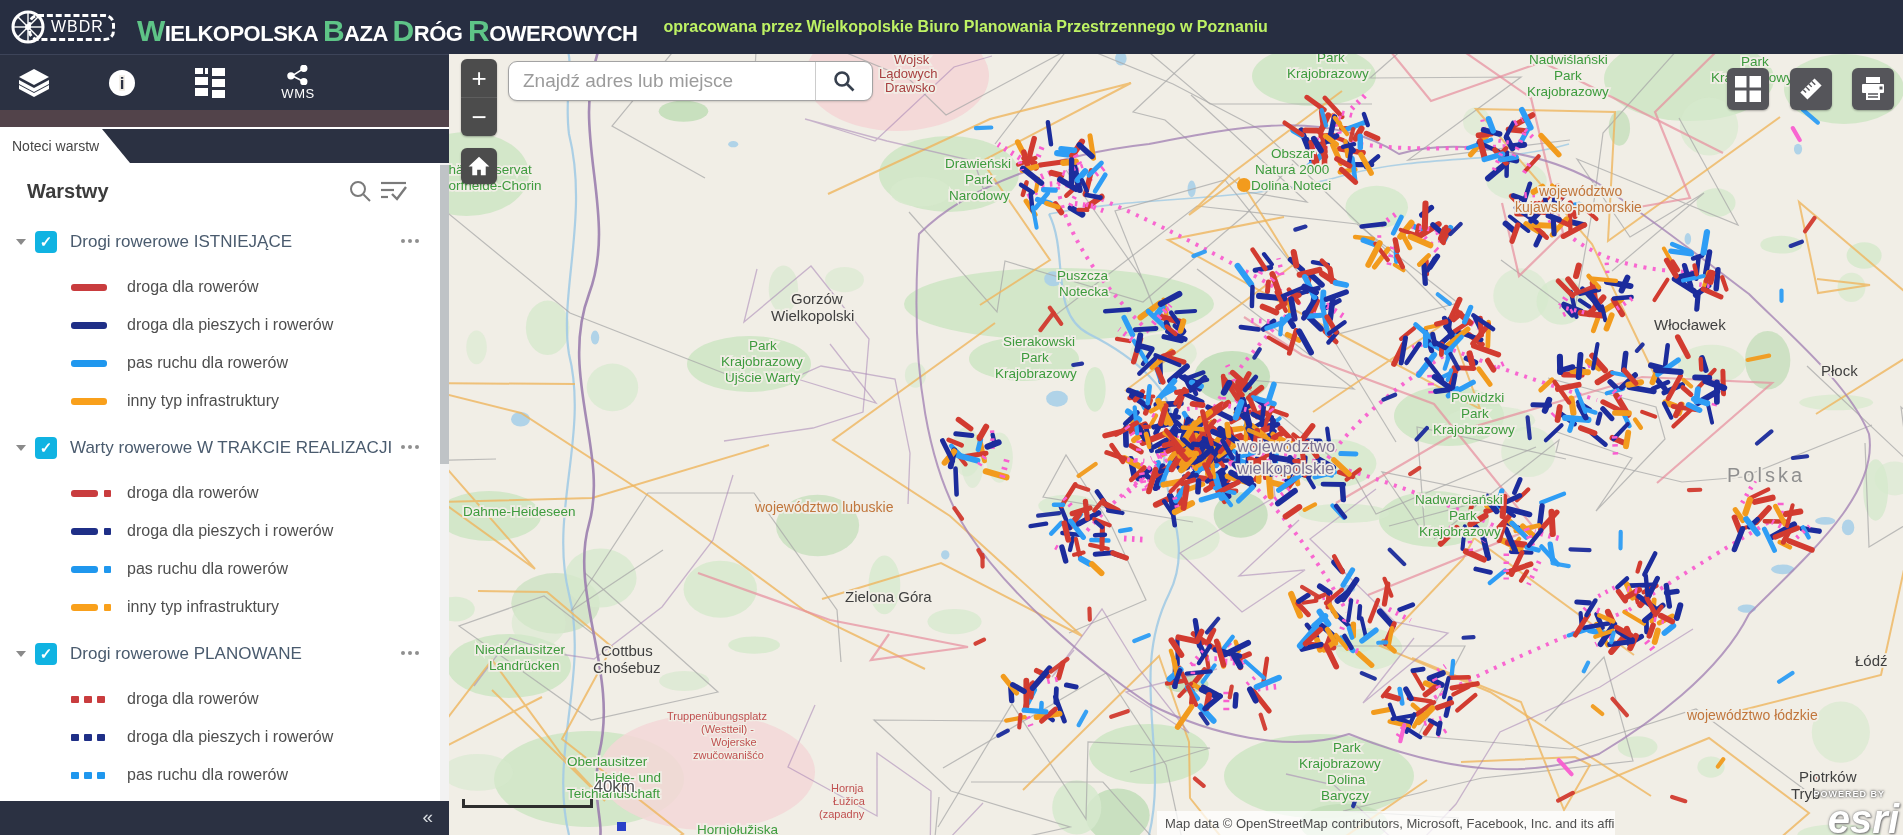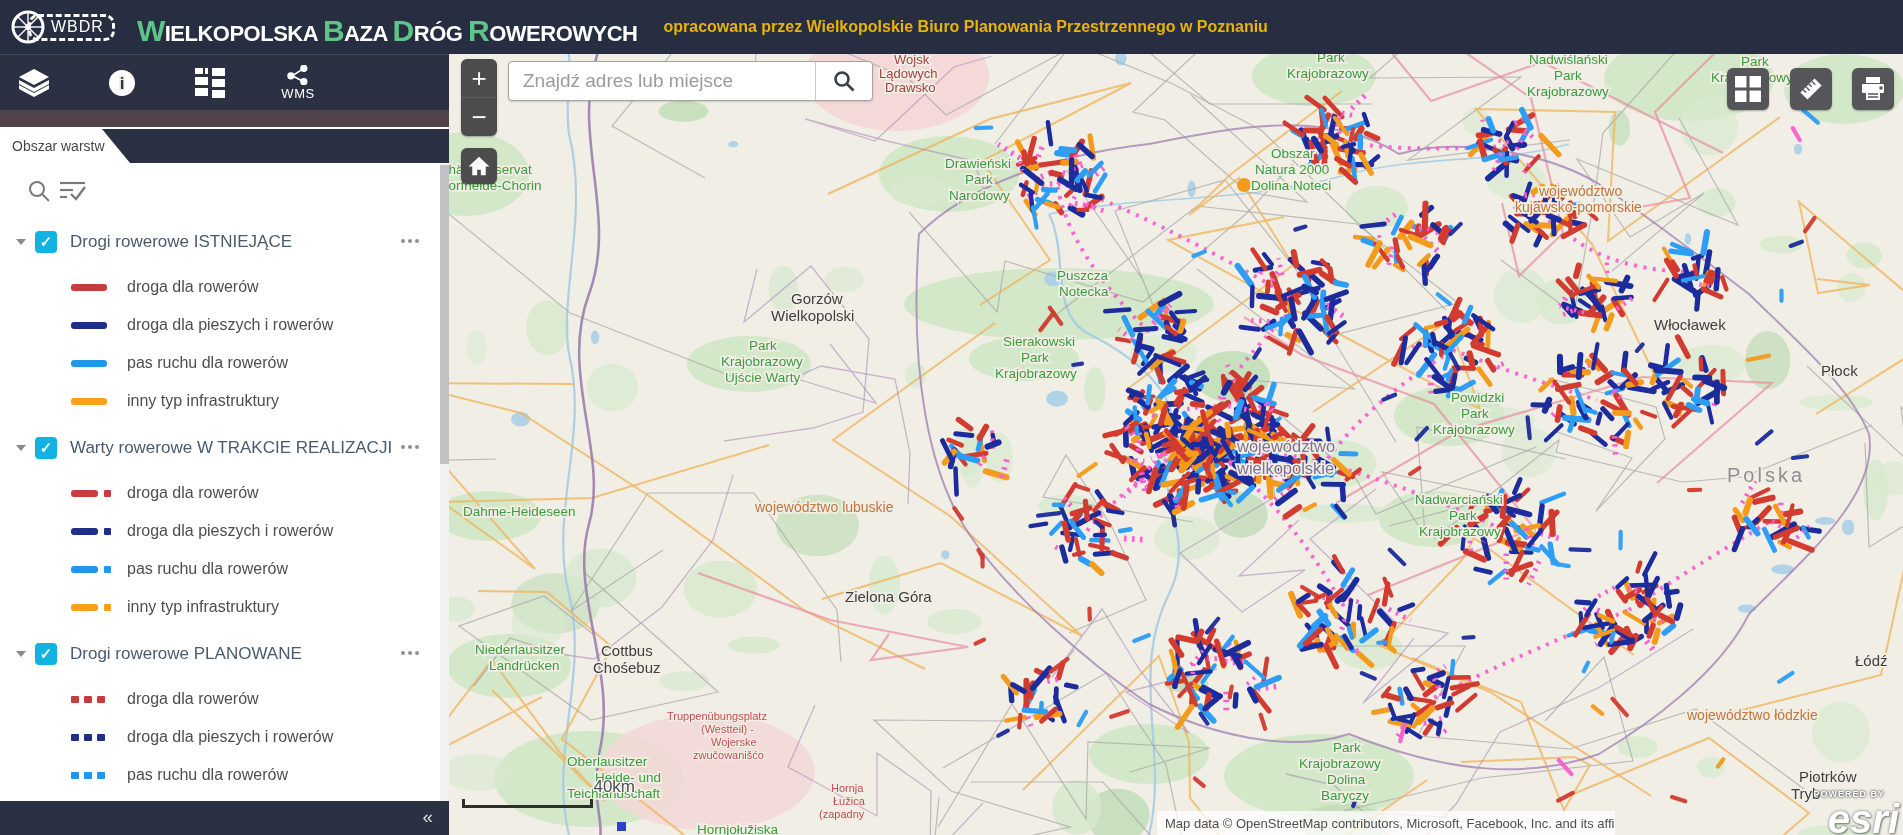--- a/index.html
+++ b/index.html
@@ -10,21 +10,21 @@
   
   .hdr{position:absolute;left:0;top:0;width:1903px;height:54px;background:#272e41;
        display:flex;align-items:center;z-index:30;}
   .logo{display:flex;align-items:center;margin-left:10px;position:relative;}
   .wheel{width:36px;height:36px;flex:0 0 auto;}
   .logo-box{border:3px dashed #fff;border-radius:10px;padding:1px 8px 2px 20px;
             margin-left:-18px;color:#fff;font-weight:normal;font-size:16px;letter-spacing:1px;}
   .title{margin-left:22px;white-space:nowrap;letter-spacing:-.5px;margin-top:8px;}
   .title .cap{color:#5ec487;font-size:30px;font-weight:bold;}
   .title .rest{color:#fff;font-size:22px;font-weight:bold;}
-  .subtitle{color:#eab308;font-size:16px;font-weight:bold;margin-left:26px;white-space:nowrap;}
+  .subtitle{color:#bef264;font-size:16px;font-weight:bold;margin-left:26px;white-space:nowrap;}
 
   
   .left{position:absolute;left:0;top:54px;width:449px;height:781px;z-index:25;background:#fff;}
   .toolbar{height:56px;background:#2b3142;border-top:1px solid #3d4459;display:flex;align-items:center;padding-left:4px;}
   .tool-btn{width:60px;height:52px;margin-right:28px;display:flex;flex-direction:column;
             align-items:center;justify-content:center;background:none;border:none;cursor:pointer;color:#fff;}
   .tool-btn svg{display:block;}
   .wms-label{font-size:13px;font-weight:normal;color:#fff;margin-top:1px;letter-spacing:.5px;}
   .mauve{height:17px;background:#52434a;}
   .gapline{height:2px;background:#fff;}
@@ -67,21 +67,21 @@
   .map{position:absolute;left:449px;top:54px;width:1454px;height:781px;overflow:hidden;}
   .map svg.base{position:absolute;left:0;top:0;}
 
   .zoom-pill{position:absolute;left:12px;top:5px;width:36px;height:77px;background:#4c4c4c;
              border-radius:6px;display:flex;flex-direction:column;overflow:hidden;box-shadow:0 1px 2px rgba(0,0,0,.3);}
   .zoom-pill button{flex:1;background:none;border:none;color:#fff;font-size:26px;line-height:1;cursor:pointer;padding:0;}
   .zoom-pill .zsep{height:1px;background:#5e5e5e;}
   .home-btn{position:absolute;left:12px;top:94px;width:36px;height:36px;background:#4c4c4c;border:none;
             border-radius:6px;display:flex;align-items:center;justify-content:center;cursor:pointer;box-shadow:0 1px 2px rgba(0,0,0,.3);}
   .searchbox{position:absolute;left:59px;top:7px;width:365px;height:40px;background:#fff;
-             border:1px solid #a3a3a3;border-radius:4px;display:flex;align-items:stretch;box-shadow:0 1px 2px rgba(0,0,0,.15);}
+             border:1px solid #a3a3a3;border-radius:9px;display:flex;align-items:stretch;box-shadow:0 1px 2px rgba(0,0,0,.15);}
   .searchbox input{flex:1;border:none;outline:none;font-size:19px;color:#444;padding:0 14px;
                    font-family:"Liberation Sans",sans-serif;background:transparent;}
   .searchbox input::placeholder{color:#9b9b9b;}
   .search-go{width:57px;border:none;border-left:1px solid #ccc;background:none;cursor:pointer;
              display:flex;align-items:center;justify-content:center;}
   .mapbtn{position:absolute;top:14px;width:42px;height:42px;background:#55555a;border:none;border-radius:6px;
           display:flex;align-items:center;justify-content:center;cursor:pointer;box-shadow:0 1px 2px rgba(0,0,0,.3);}
   .mb-basemap{left:1278px;} .mb-ruler{left:1341px;} .mb-print{left:1403px;}
 
   .scalebar{position:absolute;left:13px;bottom:27px;width:131px;}
@@ -166,26 +166,27 @@
               <circle cx="21" cy="20" r="3.4"></circle>
           </g>
         </svg>
         <span class="wms-label">WMS</span>
       </button>
     </div>
     <div class="mauve"></div>
     <div class="gapline"></div>
     <div class="tabbar">
       <div class="tab">
-        <span>Obszar warstw</span>
+        <span>Noteci warstw</span>
       </div>
     </div>
 
     <div class="panel">
       <div class="panel-head">
+        <div class="panel-title">Warstwy</div>
         <div class="ph-icons">
           <svg width="24" height="24" viewBox="0 0 24 24" fill="none" stroke="#7a7a7a" stroke-width="2">
             <circle cx="10" cy="10" r="7"></circle>
               <line x1="15.5" y1="15.5" x2="22" y2="22"></line>
           </svg>
           <svg width="27" height="24" viewBox="0 0 27 24" fill="none" stroke="#7a7a7a" stroke-width="2.2">
             <line x1="1" y1="4" x2="26" y2="4"></line>
               <line x1="1" y1="11" x2="14" y2="11"></line>
             <line x1="1" y1="18" x2="8" y2="18"></line>
             <path d="M12 15 L17 20 26 8" stroke-width="2.4"></path>

